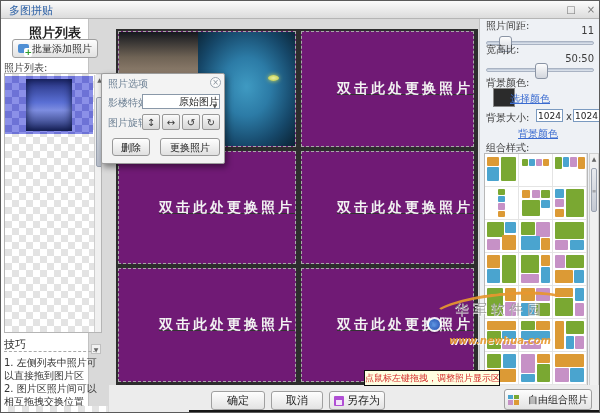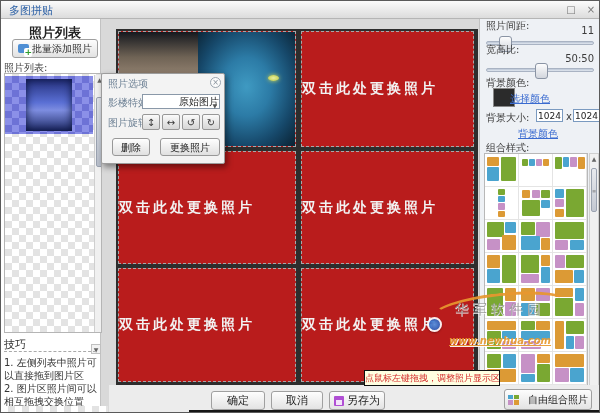--- a/index.html
+++ b/index.html
@@ -7,21 +7,21 @@
        font-family:"DejaVu Sans","Liberation Sans",sans-serif;overflow:hidden;
        border:1px solid #5a5a5a;box-sizing:border-box;font-size:11px;color:#333;}
   .abs{position:absolute;box-sizing:border-box;}
 
   
   .titlebar{left:0;top:0;width:600px;height:18px;background:linear-gradient(#fbfbfb,#dcdcdc);border-bottom:1px solid #b5b5b5;}
   .title-text{left:8px;top:2px;color:#2a5fa5;font-size:11px;}
   .winbtn{top:2px;width:16px;height:13px;color:#7a7a7a;font-size:10px;text-align:center;line-height:13px;cursor:pointer;}
 
   
-  .left-panel{left:0;top:18px;width:100px;height:395px;background:#ffffff;border-right:1px solid #c2c2c2;}
+  .left-panel{left:0;top:18px;width:88px;height:395px;background:#ffffff;border-right:1px solid #c2c2c2;}
   .lp-header{left:0;top:5px;width:108px;text-align:center;font-size:13px;font-weight:bold;color:#222;}
   .add-btn{left:11px;top:20px;width:86px;height:19px;background:linear-gradient(#fdfdfd,#e2e2e2);border:1px solid #9f9f9f;border-radius:3px;font-size:10px;color:#333;display:flex;align-items:center;justify-content:center;gap:3px;cursor:pointer;}
   .add-icon{width:11px;height:9px;background:#4f8fd4;border-radius:2px;position:relative;}
   .add-icon:after{content:"+";position:absolute;right:-3px;bottom:-4px;color:#2f9e2f;font-weight:bold;font-size:9px;line-height:9px;background:#fff;border-radius:2px;}
   .lp-list-label{left:3px;top:42px;font-size:10px;color:#444;}
   .photo-list{left:3px;top:54px;width:98px;height:260px;border:1px solid #b5b5b5;background:#fff;overflow:hidden;}
   .checker-gray{background-image:linear-gradient(45deg,#e3e3e3 25%,transparent 25%,transparent 75%,#e3e3e3 75%),linear-gradient(45deg,#e3e3e3 25%,transparent 25%,transparent 75%,#e3e3e3 75%);background-size:14px 14px;background-position:0 0,7px 7px;background-color:#fff;}
   .checker-blue{background-image:linear-gradient(45deg,#6d72d6 25%,transparent 25%,transparent 75%,#6d72d6 75%),linear-gradient(45deg,#6d72d6 25%,transparent 25%,transparent 75%,#6d72d6 75%);background-size:14px 14px;background-position:0 0,7px 7px;background-color:#8b90e8;}
   .list-sel{left:0;top:2px;width:88px;height:58px;}
   .poster{left:21px;top:3px;width:46px;height:52px;background:linear-gradient(to bottom,#24307c 0%,#5a6fd4 45%,#7d8de0 60%,#1e2a66 100%);box-shadow:inset 0 0 8px #0a123a;}
@@ -29,21 +29,21 @@
   .list-thumb{left:1px;top:22px;width:7px;height:70px;background:linear-gradient(#dfe3ea,#b9c0cc);border:1px solid #9aa2b0;border-radius:2px;}
   .scroll-arrow{font-size:6px;color:#666;text-align:center;width:9px;line-height:9px;}
   .tips-header{left:3px;top:318px;font-size:11px;color:#333;}
   .tips-sep{left:3px;top:332px;width:92px;border-top:1px dashed #aaa;}
   .tips-arrow{left:90px;top:325px;width:10px;height:10px;border:1px solid #c0c0c0;background:#f2f2f2;font-size:6px;line-height:9px;text-align:center;color:#666;}
   .tips-text{left:3px;top:337px;width:100px;font-size:10px;line-height:13px;color:#333;}
   .lp-bottom-checker{left:0;top:387px;width:107px;height:8px;}
 
   
   .canvas{left:115px;top:28px;width:362px;height:356px;background:#2d2d2d;}
-  .cell{background:#b91c1c;border:1px dashed #a8a8a8;display:flex;align-items:center;justify-content:flex-start;}
+  .cell{background:#701a75;border:1px dashed #a8a8a8;display:flex;align-items:center;justify-content:flex-end;text-decoration:underline;}
   .cell-text{color:#f2f2f2;font-size:14px;font-weight:bold;letter-spacing:3px;font-family:"DejaVu Serif","Liberation Serif",serif;}
   .c1{left:2px;top:2px;width:178px;height:116px;padding:0;overflow:hidden;}
   .c2{left:185px;top:2px;width:173px;height:116px;}
   .c3{left:2px;top:122px;width:178px;height:113px;}
   .c4{left:185px;top:122px;width:173px;height:113px;}
   .c5{left:2px;top:239px;width:178px;height:114px;}
   .c6{left:185px;top:239px;width:173px;height:114px;}
   .photo-left{left:0;top:0;width:45%;height:100%;background:linear-gradient(to bottom,#15181e 0%,#6f6355 22%,#a08d7b 45%,#8a765f 70%,#473a2c 100%);}
   .photo-right{left:45%;top:0;width:55%;height:100%;background:radial-gradient(ellipse at 50% 48%,#3f9ac2 0%,#2c7ba6 35%,#16486a 70%,#0a2232 100%);}
   .eye-l{left:22%;top:36%;width:9px;height:5px;border-radius:50%;background:radial-gradient(#bfe0ee,#4f87a8);}
@@ -87,21 +87,21 @@
 
   
   .tooltip{left:363px;top:369px;width:136px;height:16px;background:#ffffe1;border:1px solid #111;color:#d42a2a;font-size:9px;line-height:14px;text-align:center;white-space:nowrap;overflow:hidden;z-index:40;}
 
   
   .watermark{left:420px;top:294px;width:160px;height:56px;z-index:30;pointer-events:none;opacity:.92;}
   .wm-swoosh{left:10px;top:-2px;width:140px;height:34px;border:3px solid transparent;border-top-color:#e8972f;border-radius:50%;transform:rotate(-6deg);}
   .wm-cn{left:34px;top:6px;font-size:14px;color:#9a9a9a;letter-spacing:4px;text-shadow:0 1px 0 #fff;}
   .wm-logo{left:6px;top:22px;width:15px;height:15px;background:radial-gradient(#5a9ae8,#1d4fb0);border:2px solid #fff;border-radius:50%;box-shadow:0 1px 2px rgba(0,0,0,.3);}
   .wm-en{left:24px;top:21px;font-size:15px;font-weight:bold;font-style:italic;color:#1e4fd0;text-shadow:1px 1px 0 #fff,-1px -1px 0 #fff;letter-spacing:0px;}
-  .wm-url{left:28px;top:40px;font-size:10px;font-weight:bold;font-style:italic;color:#e89a2e;text-shadow:1px 1px 0 #fff;text-decoration:underline;}
+  .wm-url{left:28px;top:40px;font-size:10px;font-weight:bold;font-style:italic;color:#e89a2e;text-shadow:1px 1px 0 #fff;}
 </style>
 </head>
 <body>
 
 <div class="app">
 
   <div class="abs titlebar">
     <div class="abs title-text">多图拼贴</div>
     <div class="abs winbtn" style="left:562px;">□</div>
     <div class="abs winbtn" style="left:582px;">×</div>

